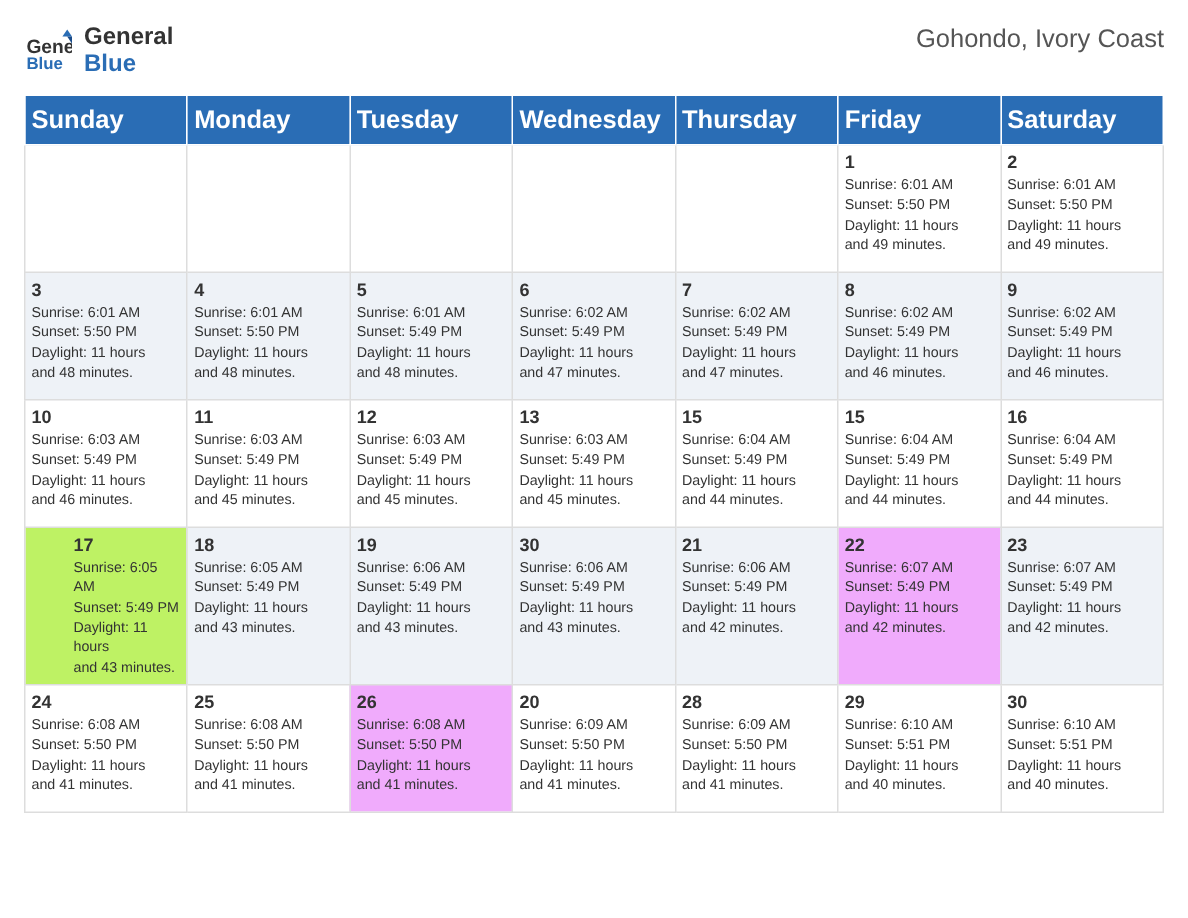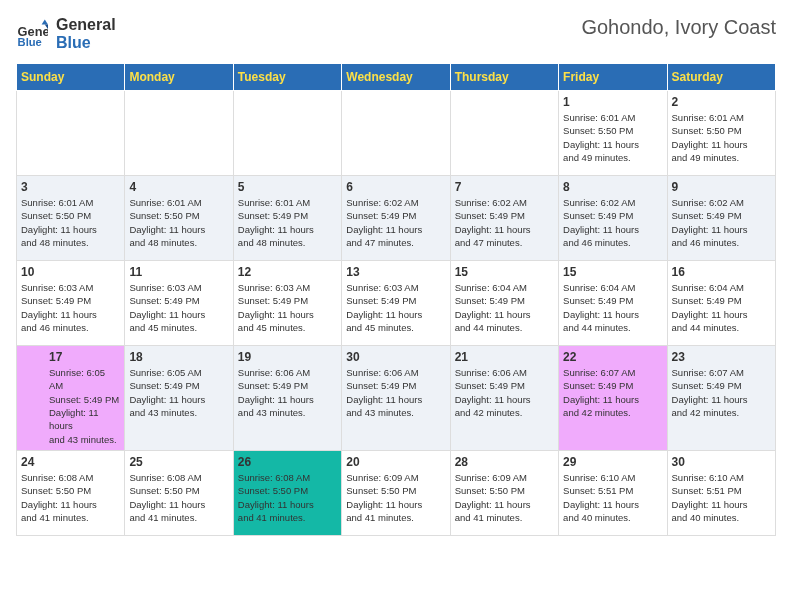--- a/index.html
+++ b/index.html
@@ -27,32 +27,32 @@
     }
     .title-block {
       text-align: right;
     }
     .month-title {
       font-size: 36px;
       color: #333;
       font-weight: normal;
     }
     .subtitle {
-      font-size: 20px;
+      font-size: 17px;
       color: #555;
     }
     table {
       width: 100%;
       border-collapse: collapse;
       table-layout: fixed;
     }
     th {
       background-color: #2a6db5;
-      color: #fde047;
-      font-size: 12px;
+      color: #ffffff;
+      font-size: 17px;
       font-weight: bold;
       padding: 6px 4px;
       text-align: left;
       border: 1px solid #fff;
     }
     td {
       vertical-align: top;
       font-size: 10px;
       color: #333;
       padding: 4px 4px;
@@ -232,21 +232,21 @@
         </td>
         <td style="background-color: rgb(255, 255, 255);">
           <span class="day-num">16</span>
           <div class="day-info" style="white-space: pre-line;">Sunrise: 6:04 AM
 Sunset: 5:49 PM
 Daylight: 11 hours
 and 44 minutes.</div>
         </td>
       </tr>
       <tr style="background-color: rgb(238, 242, 247);">
-        <td style="background-color: #f0abfc; padding-left: 32px;">
+        <td style="background-color: #bef264; padding-left: 32px;">
           <span class="day-num">17</span>
           <div class="day-info" style="white-space: pre-line;">Sunrise: 6:05 AM
 Sunset: 5:49 PM
 Daylight: 11 hours
 and 43 minutes.</div>
         </td>
         <td style="background-color: rgb(238, 242, 247);">
           <span class="day-num">18</span>
           <div class="day-info" style="white-space: pre-line;">Sunrise: 6:05 AM
 Sunset: 5:49 PM
@@ -297,21 +297,21 @@
 Daylight: 11 hours
 and 41 minutes.</div>
         </td>
         <td style="background-color: rgb(255, 255, 255);">
           <span class="day-num">25</span>
           <div class="day-info" style="white-space: pre-line;">Sunrise: 6:08 AM
 Sunset: 5:50 PM
 Daylight: 11 hours
 and 41 minutes.</div>
         </td>
-        <td style="background-color: #14b8a6;">
+        <td style="background-color: #f0abfc;">
           <span class="day-num">26</span>
           <div class="day-info" style="white-space: pre-line;">Sunrise: 6:08 AM
 Sunset: 5:50 PM
 Daylight: 11 hours
 and 41 minutes.</div>
         </td>
         <td style="background-color: rgb(255, 255, 255);">
           <span class="day-num">20</span>
           <div class="day-info" style="white-space: pre-line;">Sunrise: 6:09 AM
 Sunset: 5:50 PM

